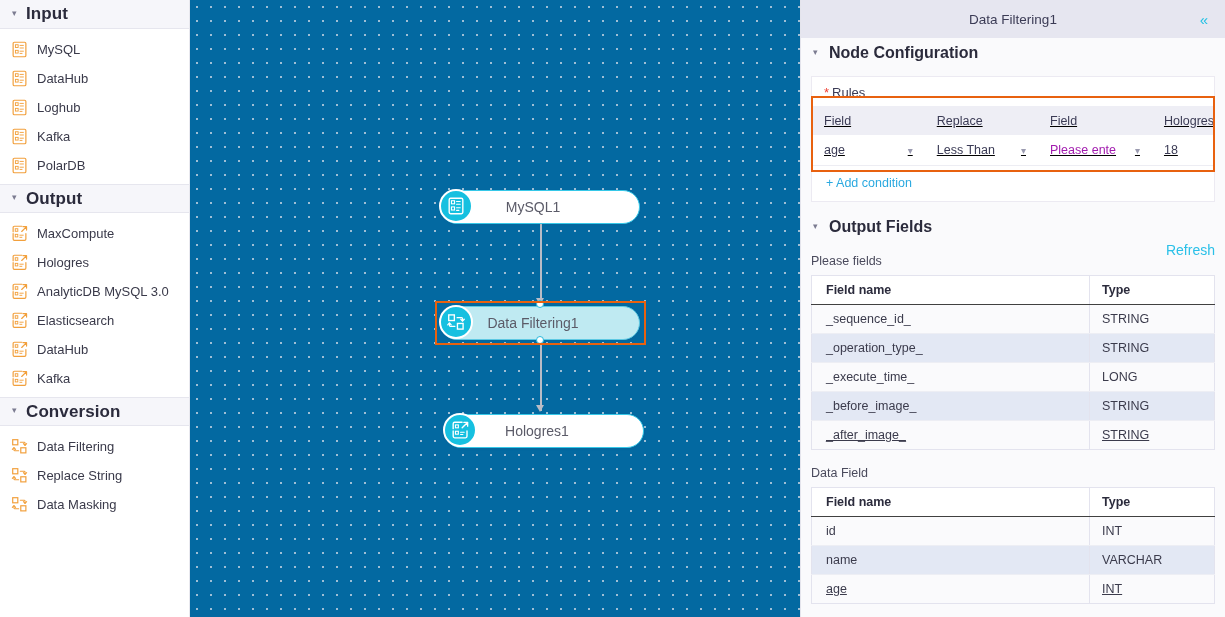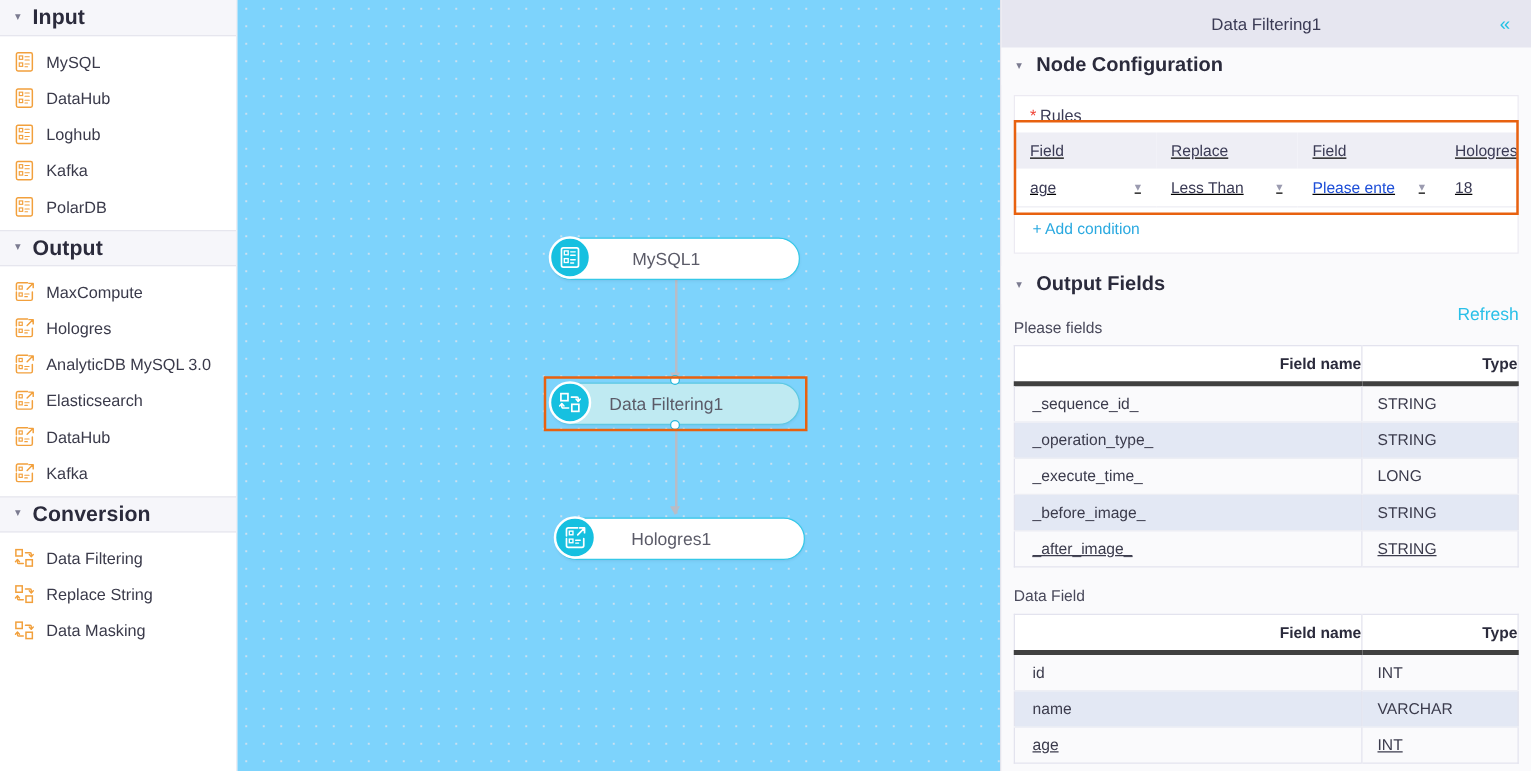--- a/index.html
+++ b/index.html
@@ -72,21 +72,21 @@
   .nav-label {
     font-size: 13px;
     color: #3a3a4a;
     white-space: nowrap;
   }
 
   
   .canvas {
     position: relative;
     flex: 1 1 auto;
-    background: #7dd3fc;
+    background: #0369a1;
     overflow: hidden;
   }
   .canvas::before {
     content: "";
     position: absolute;
     inset: 0;
     background-image:
       radial-gradient(circle, #e3e4ec 0.7px, transparent 0.8px);
     background-size: 14px 14px;
     opacity: .75;
@@ -267,21 +267,21 @@
     background: #ffffff;
     border-bottom: 1px solid #ededf3;
   }
   .sel {
     display: flex;
     align-items: center;
     justify-content: space-between;
     padding-right: 12px;
   }
   .sel .chev { color: #9b9bb0; font-size: 10px; margin-left: 6px; }
-  .ph { color: #1d4ed8; }
+  .ph { color: #a21caf; }
   .add-condition {
     font-size: 12.5px;
     color: #2aa9e0;
     padding: 10px 0 0 14px;
     cursor: pointer;
     display: inline-block;
   }
 
   .of-body { padding: 0 10px; position: relative; }
   .refresh-link {
@@ -300,24 +300,24 @@
   .fields-table {
     width: 100%;
     border-collapse: collapse;
     border: 1px solid #e3e3ee;
     table-layout: fixed;
   }
   .fields-table th {
     font-size: 12.5px;
     font-weight: bold;
     color: #2b2b3c;
-    text-align: right;
+    text-align: left;
     padding: 7px 0 7px 14px;
     background: #ffffff;
-    border-bottom: 4px solid #404040;
+    border-bottom: 1px solid #404040;
   }
   .fields-table th.col-type,
   .fields-table td.col-type { width: 112px; border-left: 1px solid #e3e3ee; padding-left: 12px; }
   .fields-table td {
     font-size: 12.5px;
     color: #3b3b4c;
     padding: 7px 0 7px 14px;
     border-bottom: 1px solid #edeef4;
   }
   .fields-table tr.alt td { background: #e3e8f4; }

